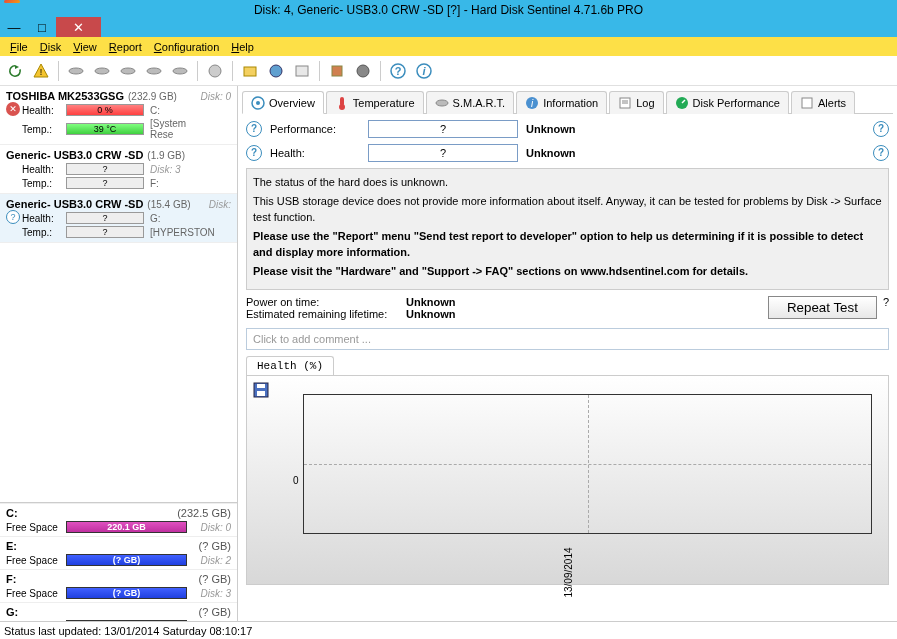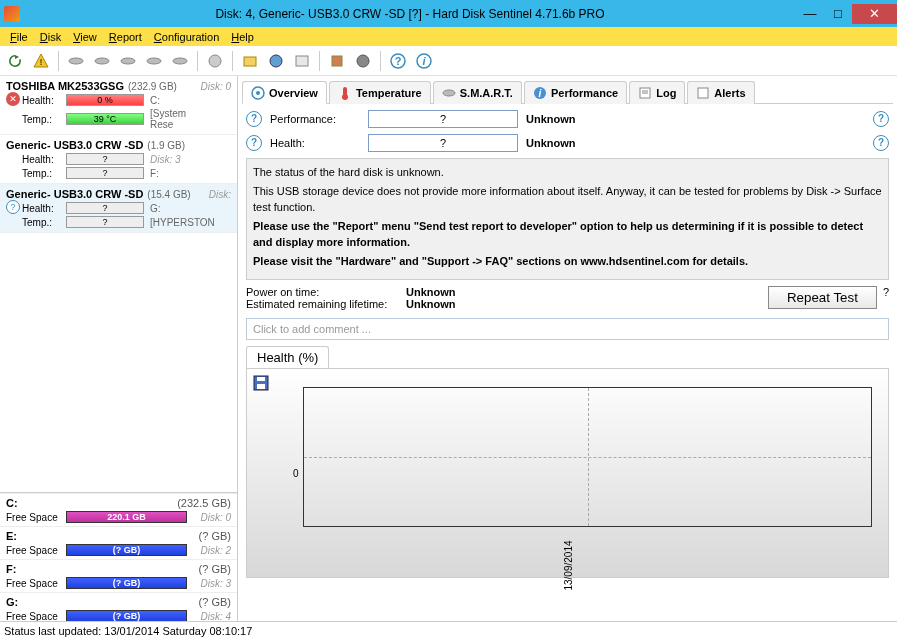--- a/index.html
+++ b/index.html
@@ -1,19 +1,19 @@
 <!DOCTYPE html>
 <html><head>
 <meta charset="utf-8">
 <style>
 * { box-sizing: border-box; margin: 0; padding: 0; font-family: "Segoe UI", Tahoma, sans-serif; }
 body { width: 897px; height: 639px; background: #fff; font-size: 11px; overflow: hidden; position: relative; }
 
 
-.titlebar { height: 27px; background: linear-gradient(#38b8e8, #38b8e8); display: flex; align-items: center; color: #000; }
+.titlebar { height: 37px; background: linear-gradient(#38b8e8, #38b8e8); display: flex; color: #000; flex-direction: column; }
 .titlebar-icon { width: 16px; height: 16px; margin: 0 4px; background: linear-gradient(135deg,#e74c3c,#f39c12); border-radius: 2px; }
 .title-text { flex: 1; text-align: center; font-size: 12px; }
 .winbtns { display: flex; }
 .winbtn { width: 28px; height: 20px; display: flex; align-items: center; justify-content: center; font-size: 13px; }
 .winbtn.close { background: #c8494b; color: #fff; width: 45px; }
 
 
 .menubar { height: 19px; display: flex; align-items: center; padding: 0 4px; background: #fde047; }
 .menubar span { padding: 2px 6px; cursor: default; }
 .menubar span u { text-decoration: underline; }
@@ -55,21 +55,21 @@
 .vol-head .sz { font-weight: normal; color: #555; }
 .vol-row { display: flex; align-items: center; gap: 4px; margin-top: 2px; border-radius: 6px; }
 .vol-row .lbl { width: 56px; font-size: 10px; }
 .volbar { flex: 1; height: 12px; border: 1px solid #333; text-align: center; font-size: 9px; line-height: 11px; font-weight: bold; color: #fff; }
 .volbar.pink { background: linear-gradient(#e050c0,#c030a0); }
 .volbar.blue { background: linear-gradient(#4060ff,#2040e0); }
 .vol-row .did { width: 40px; text-align: right; color: #999; font-size: 10px; font-style: italic; }
 
 
 .tabs { display: flex; border-bottom: 1px solid #ccc; height: 24px; }
-.tab { display: flex; align-items: center; gap: 4px; padding: 3px 8px; border: 1px solid #ccc; border-bottom: none; background: #f4f4f4; margin-right: 2px; border-radius: 3px 3px 0 0; font-size: 11px; position: relative; top: 1px; font-weight: bold; }
+.tab { display: flex; align-items: center; gap: 4px; padding: 3px 8px; border: 1px solid #ccc; border-bottom: none; background: #f4f4f4; margin-right: 2px; border-radius: 3px 3px 0 0; font-size: 11px; position: relative; top: 1px; }
 .tab.active { background: #fff; border-bottom: 1px solid #fff; }
 .tabicon { width: 14px; height: 14px; }
 
 
 .panel { padding: 6px 4px; }
 .metric { display: flex; align-items: center; gap: 8px; margin-bottom: 6px; }
 .metric .micon { width: 16px; height: 16px; border: 1px solid #3b8dbd; border-radius: 50%; color: #3b8dbd; text-align: center; line-height: 14px; font-size: 10px; font-weight: bold; }
 .metric .mlbl { width: 90px; }
 .metric .mbox { width: 150px; height: 18px; border: 1px solid #7a9cc6; text-align: center; line-height: 16px; }
 .metric .mval { font-weight: bold; }
@@ -83,21 +83,21 @@
 .timecol div { display: flex; }
 .timecol .tl { width: 160px; }
 .timecol .tv { font-weight: bold; }
 .repeat-btn { padding: 3px 18px; border: 1px solid #888; background: linear-gradient(#fff,#e8e8e8); }
 .dlink { text-align: right; margin-top: 4px; color: #1a5bbd; text-decoration: underline; font-size: 11px; }
 
 .commentbox { border: 1px solid #bcd; margin-top: 8px; padding: 4px 6px; color: #999; height: 22px; }
 
 
 .charttabs { margin-top: 6px; }
-.charttab { display: inline-block; border: 1px solid #ccc; border-bottom: none; padding: 3px 10px; background: #fff; border-radius: 3px 3px 0 0; font-size: 13px; }
+.charttab { display: inline-block; border: 1px solid #ccc; border-bottom: none; padding: 3px 10px; background: #fff; border-radius: 3px 3px 0 0; font-size: 11px; font-family: Liberation Mono, monospace; }
 .chartbox { border: 1px solid #ccc; border-top: 1px solid #ccc; background: linear-gradient(#fff,#d8d8d8); height: 210px; position: relative; padding: 6px; }
 .saveicon { width: 16px; height: 16px; }
 .chartarea { position: absolute; left: 56px; top: 18px; right: 16px; bottom: 50px; border: 1px solid #333; }
 .ylabel { position: absolute; left: 46px; top: 50%; font-size: 10px; transform: translateY(-50%); }
 .xlabel { position: absolute; bottom: 6px; left: 50%; transform: translateX(-50%) rotate(-90deg); transform-origin: center; font-size: 10px; }
 .gridh { position: absolute; left: 0; right: 0; top: 50%; border-top: 1px dashed #aaa; }
 .gridv { position: absolute; top: 0; bottom: 0; left: 50%; border-left: 1px dashed #aaa; }
 
 
 .statusbar { height: 18px; border-top: 1px solid #ccc; display: flex; align-items: center; padding: 0 4px; font-size: 11px; position: absolute; bottom: 0; left: 0; right: 0; background: #fff;}
@@ -339,29 +339,36 @@
           <svg class="tabicon" viewBox="0 0 14 14">
             <ellipse cx="7" cy="7" rx="6" ry="3" fill="#bbb" stroke="#888"></ellipse>
           </svg>
           <span>S.M.A.R.T.</span>
         </div>
       <div class="tab">
           <svg class="tabicon" viewBox="0 0 14 14">
             <circle cx="7" cy="7" r="6" fill="#4a90d0"></circle>
             <text x="7" y="11" text-anchor="middle" font-size="10" fill="#fff" font-style="italic">i</text>
           </svg>
-          <span>Performance</span>
+          <span>Information</span>
         </div>
       <div class="tab">
           <svg class="tabicon" viewBox="0 0 14 14">
             <rect x="2" y="2" width="10" height="10" fill="#fff" stroke="#888"></rect>
             <line x1="4" y1="5" x2="10" y2="5" stroke="#888"></line>
             <line x1="4" y1="7" x2="10" y2="7" stroke="#888"></line>
           </svg>
           <span>Log</span>
+        </div>
+      <div class="tab">
+          <svg class="tabicon" viewBox="0 0 14 14">
+            <circle cx="7" cy="7" r="6" fill="#2a5"></circle>
+            <path d="M7 7l3-3" stroke="#fff" stroke-width="1.5"></path>
+          </svg>
+          <span>Disk Performance</span>
         </div>
       <div class="tab">
           <svg class="tabicon" viewBox="0 0 14 14">
             <rect x="2" y="2" width="10" height="10" fill="#fff" stroke="#888"></rect>
           </svg>
           <span>Alerts</span>
         </div>
     </div>
 
     <div class="panel">
@@ -374,21 +381,21 @@
       </div>
       <div class="metric">
         <span class="micon">?</span>
         <span class="mlbl">Health:</span>
         <span class="mbox">?</span>
         <span class="mval">Unknown</span>
         <span class="help">?</span>
       </div>
 
       <div class="statusbox">
-        <p>The status of the hard disk is unknown.</p>
+        <p>The status of the hard does is unknown.</p>
         <p>This USB storage device does not provide more information about itself. Anyway, it can be tested for problems by Disk -&gt; Surface test function.</p>
         <p><b>Please use the "Report" menu "Send test report to developer" option to help us determining if it is possible to detect and display more information.</b></p>
         <p><b>Please visit the "Hardware" and "Support -&gt; FAQ" sections on www.hdsentinel.com for details.</b></p>
       </div>
 
       <div class="timerow">
         <div class="timecol">
           <div>
               <span class="tl">Power on time:</span>
               <span class="tv">Unknown</span>

